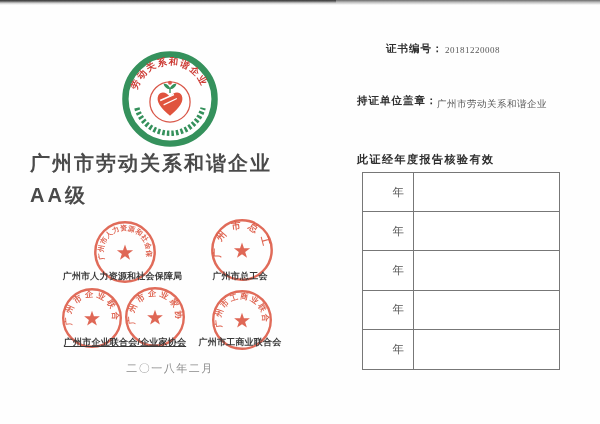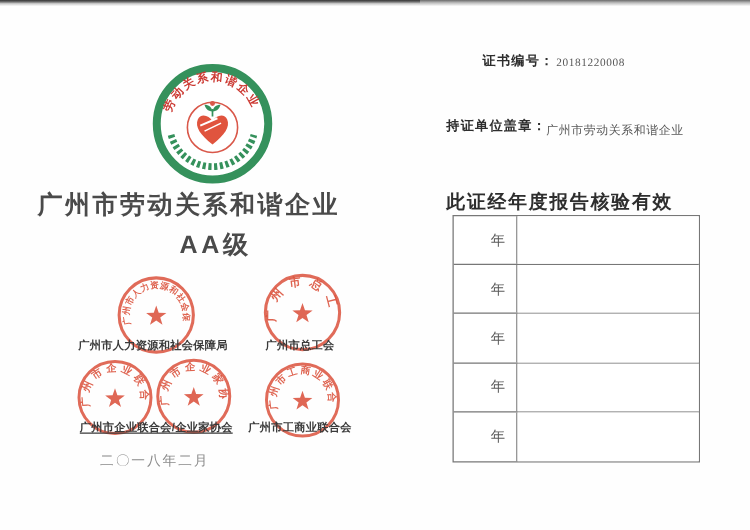--- a/index.html
+++ b/index.html
@@ -15,48 +15,48 @@
     content:"";position:absolute;left:0;top:0;width:56%;height:3px;
     background:linear-gradient(180deg,rgba(40,40,40,.75),rgba(40,40,40,0));
   }
   .abs{position:absolute;}
   
   .title-line1{
     left:30px;top:150px;width:285px;text-align:left;
     font-size:20px;font-weight:bold;letter-spacing:2px;color:#4a4a4a;
   }
   .title-line2{
-    left:30px;top:182px;width:285px;text-align:center;
+    left:30px;top:182px;width:285px;
     font-size:20px;font-weight:bold;letter-spacing:3px;color:#4a4a4a;
   }
   .seal{position:absolute;}
   .seal svg{mix-blend-mode:multiply;}
   .seal-ring{fill:none;stroke:#dd5742;stroke-width:2.6;opacity:.88;}
   .seal-star{fill:#dd5742;opacity:.9;}
   .seal-text{fill:#dd5742;font-weight:bold;opacity:.92;}
   .st13{font-size:7.4px;letter-spacing:.4px;}
   .st6{font-size:10px;letter-spacing:6.5px;}
   .st8{font-size:9px;letter-spacing:3.2px;}
   .st9{font-size:8.6px;letter-spacing:1.9px;}
   .seal-caption{
     position:absolute;font-size:9px;font-weight:bold;color:#3a3a3a;
     text-align:center;letter-spacing:.2px;white-space:nowrap;
   }
   .issue-date{
-    left:80px;top:361px;width:180px;
+    left:80px;top:361px;width:180px;text-align:center;
     font-size:11px;color:#8a8a8a;letter-spacing:1.5px;
   }
   
   .field-label{font-size:10.5px;font-weight:bold;color:#2e2e2e;letter-spacing:1px;white-space:nowrap;}
   .field-value{font-family:"Liberation Serif","DejaVu Serif",serif;color:#575757;white-space:nowrap;}
   .cert-label{left:357px;top:42px;margin-left:29px;}
   .cert-value{left:408px;top:45px;font-size:9px;letter-spacing:.5px;padding-left:37px;}
   .holder-label{left:357px;top:94px;}
   .holder-value{left:437px;top:98px;font-size:9.5px;letter-spacing:.5px;}
-  .verify-note{left:357px;top:152px;font-size:15px;font-weight:bold;color:#2e2e2e;letter-spacing:1.5px;}
+  .verify-note{left:357px;top:152px;font-size:11px;font-weight:bold;color:#2e2e2e;letter-spacing:1.5px;}
   .year-table{
     left:362px;top:172px;width:196px;height:196px;
     border:1px solid #777;display:grid;grid-template-rows:repeat(5,1fr);
     background:#fff;
   }
   .year-row{display:grid;grid-template-columns:51px 1fr;border-bottom:1px solid #777;}
   .year-row:last-child{border-bottom:none;}
   .year-cell{
     border-right:1px solid #777;display:flex;align-items:center;justify-content:flex-end;
     padding-right:9px;font-family:"Liberation Serif","DejaVu Serif",serif;

